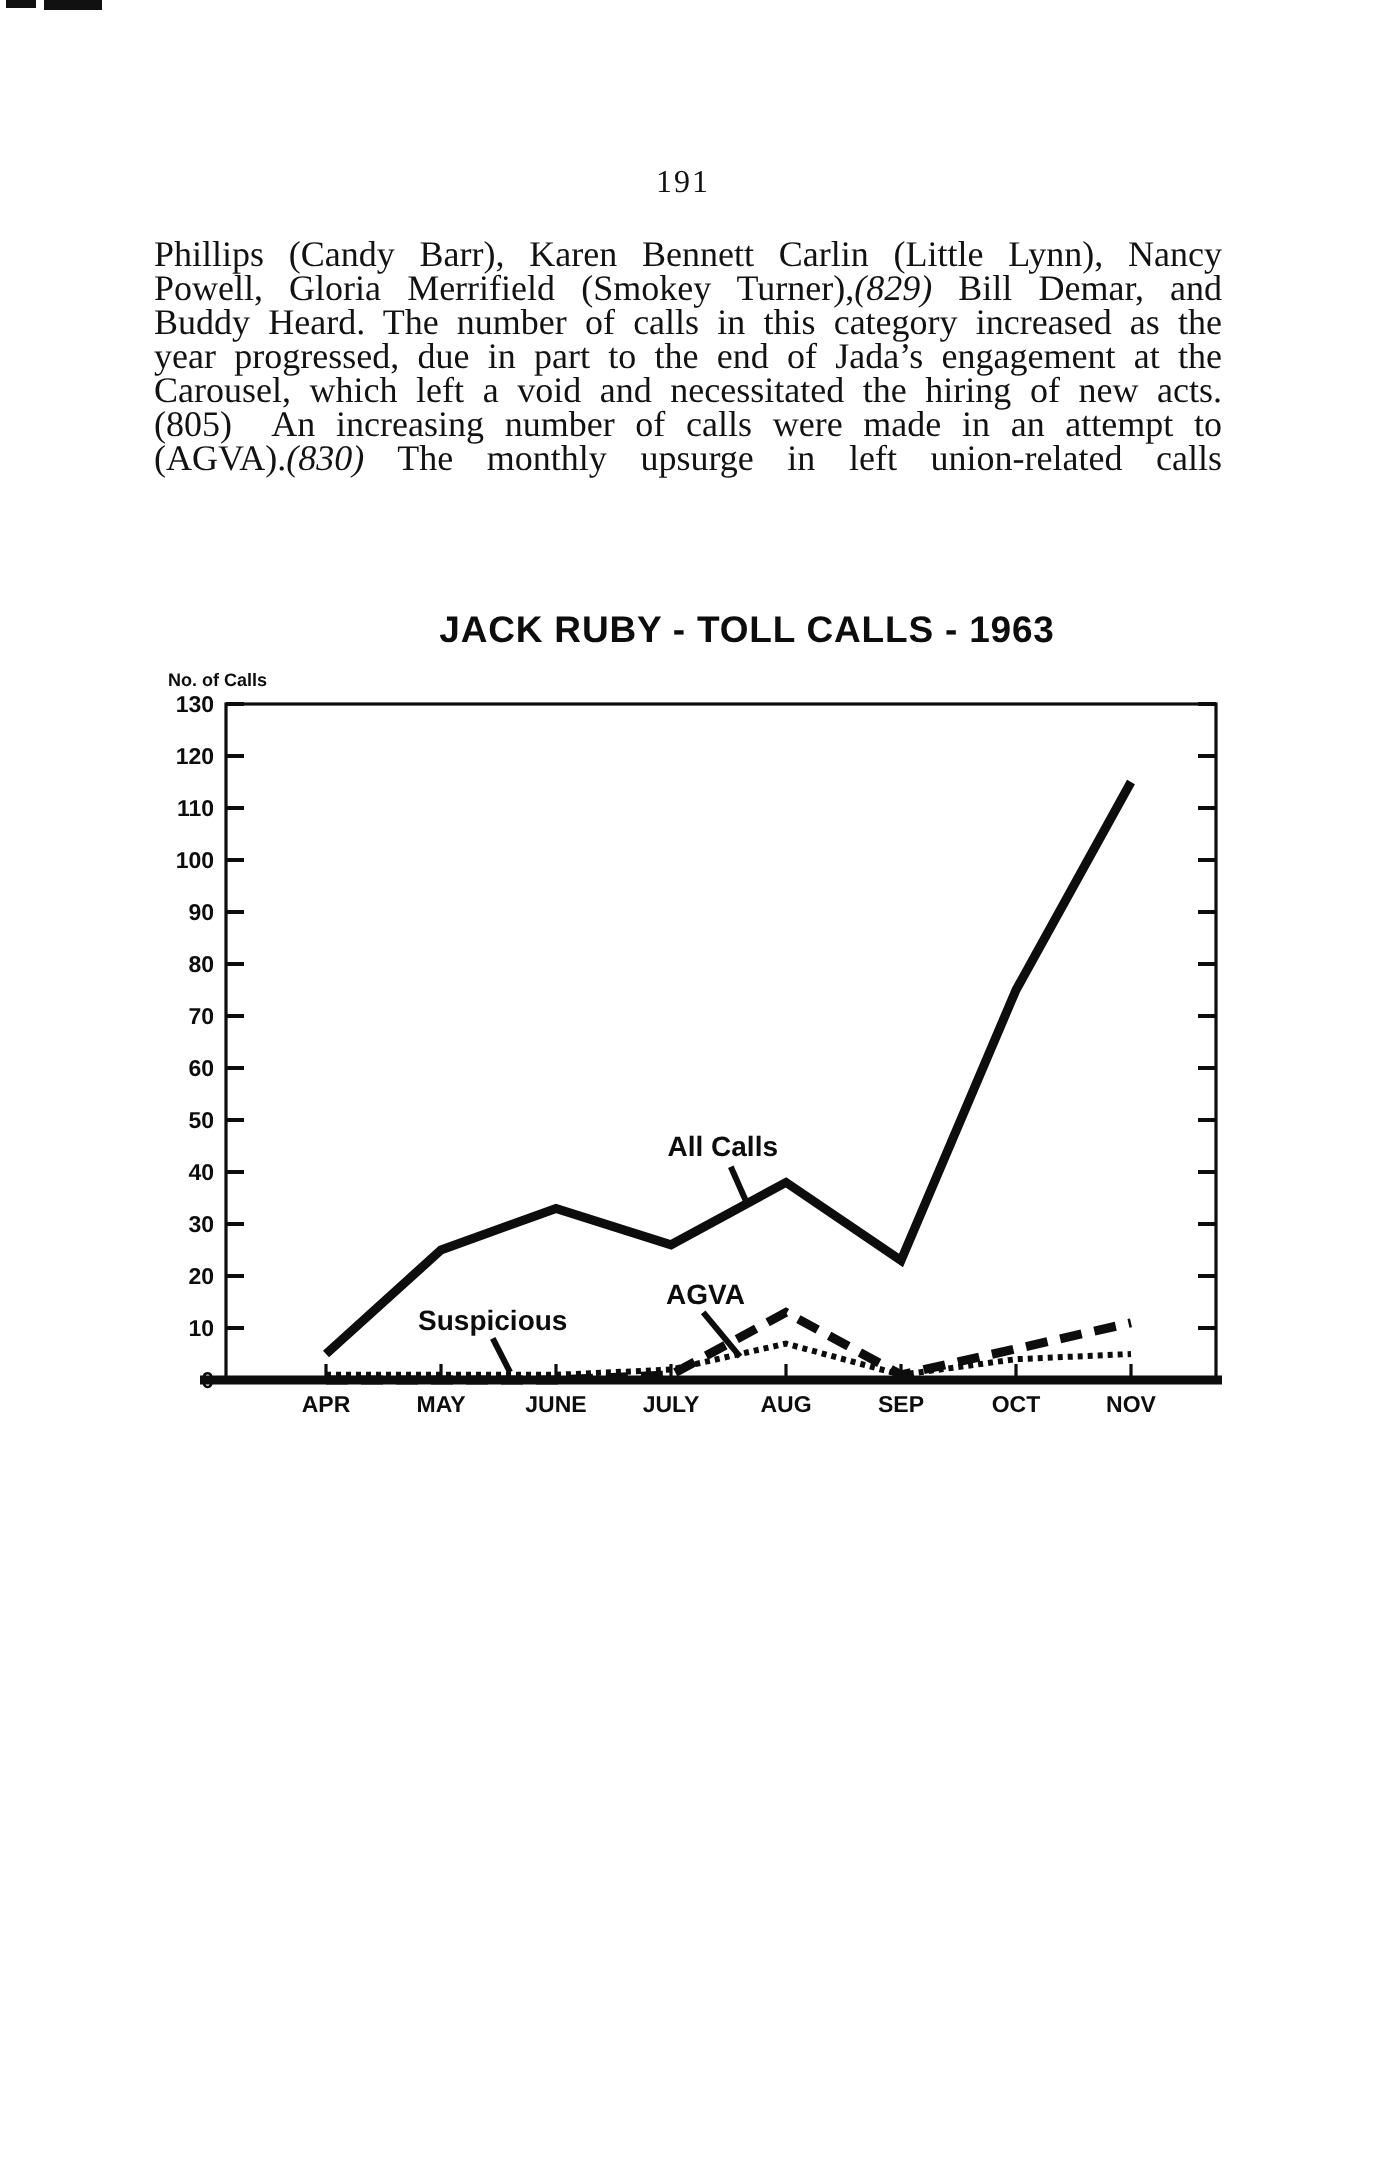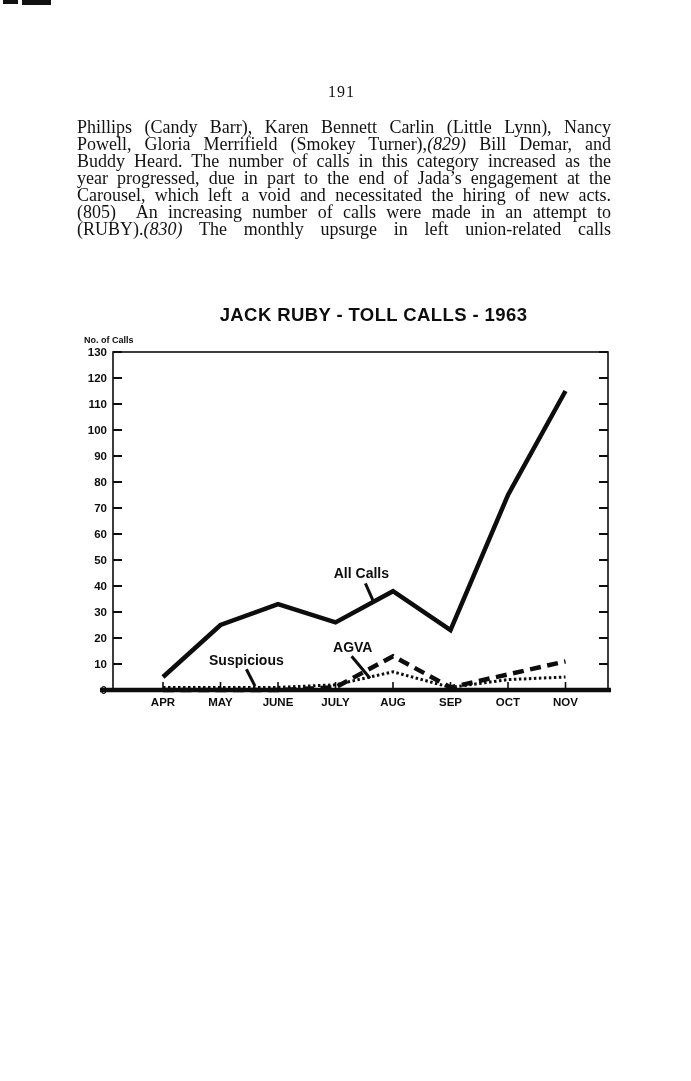--- a/index.html
+++ b/index.html
@@ -64,21 +64,21 @@
 
   <div class="page-number">191</div>
 
   <div class="body-paragraph">
       <div class="pline"><span>Phillips (Candy Barr), Karen Bennett Carlin (Little Lynn), Nancy</span></div>
       <div class="pline"><span>Powell, Gloria Merrifield (Smokey Turner),</span><em>(829)</em><span> Bill Demar, and</span></div>
       <div class="pline"><span>Buddy Heard. The number of calls in this category increased as the</span></div>
       <div class="pline"><span>year progressed, due in part to the end of Jada’s engagement at the</span></div>
       <div class="pline"><span>Carousel, which left a void and necessitated the hiring of new acts.</span></div>
       <div class="pline"><span>(805)&nbsp; An increasing number of calls were made in an attempt to</span></div>
-      <div class="pline"><span>(RUBY).</span><em>(830)</em><span> The monthly upsurge in left union-related calls</span></div>
+      <div class="pline"><span>(AGVA).</span><em>(830)</em><span> The monthly upsurge in left union-related calls</span></div>
     </div>
 
   <div class="chart-title">JACK RUBY - TOLL CALLS - 1963</div>
 
   <svg class="chart-svg" width="691" height="400">
       <rect x="113" y="20" width="495" height="338" fill="none" stroke="#0d0d0d" stroke-width="1.6"></rect>
       <line x1="113" y1="358" x2="122" y2="358" stroke="#0d0d0d" stroke-width="2"></line>
       <line x1="599" y1="358" x2="608" y2="358" stroke="#0d0d0d" stroke-width="2"></line>
       <text x="107" y="362.2" text-anchor="end" font-size="11.5" class="svg-label">0</text>
       <line x1="113" y1="332" x2="122" y2="332" stroke="#0d0d0d" stroke-width="2"></line>

